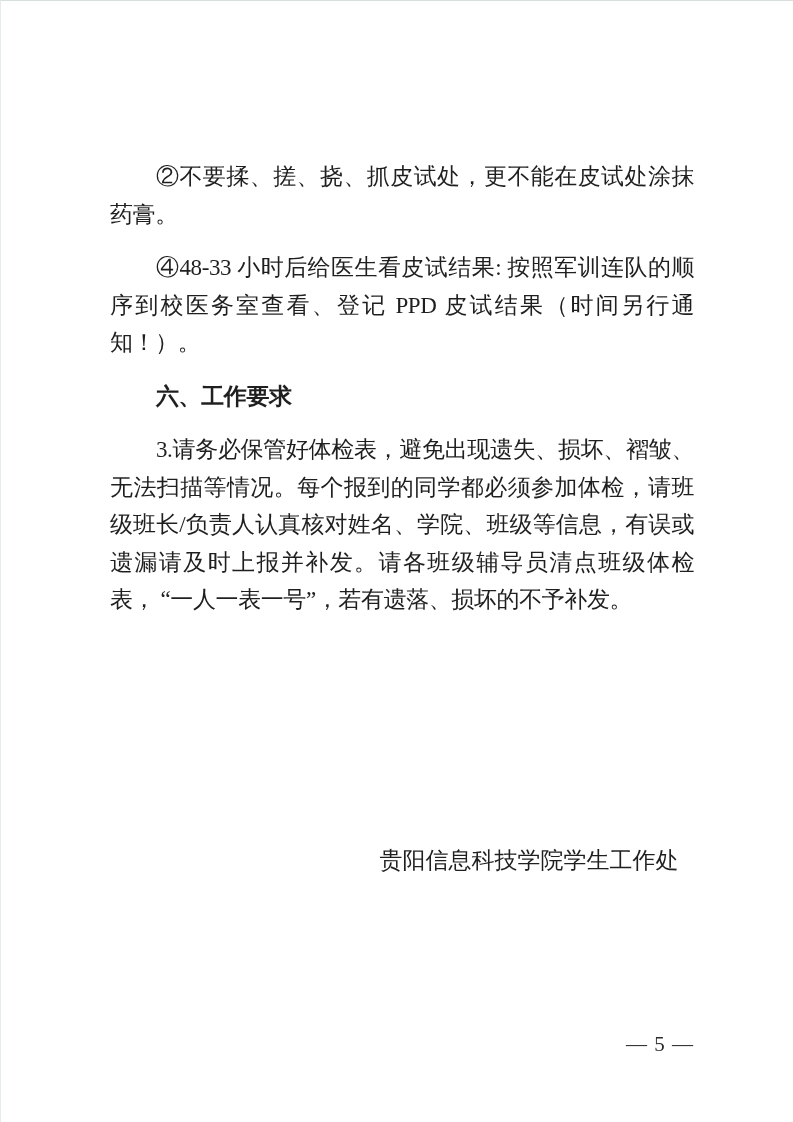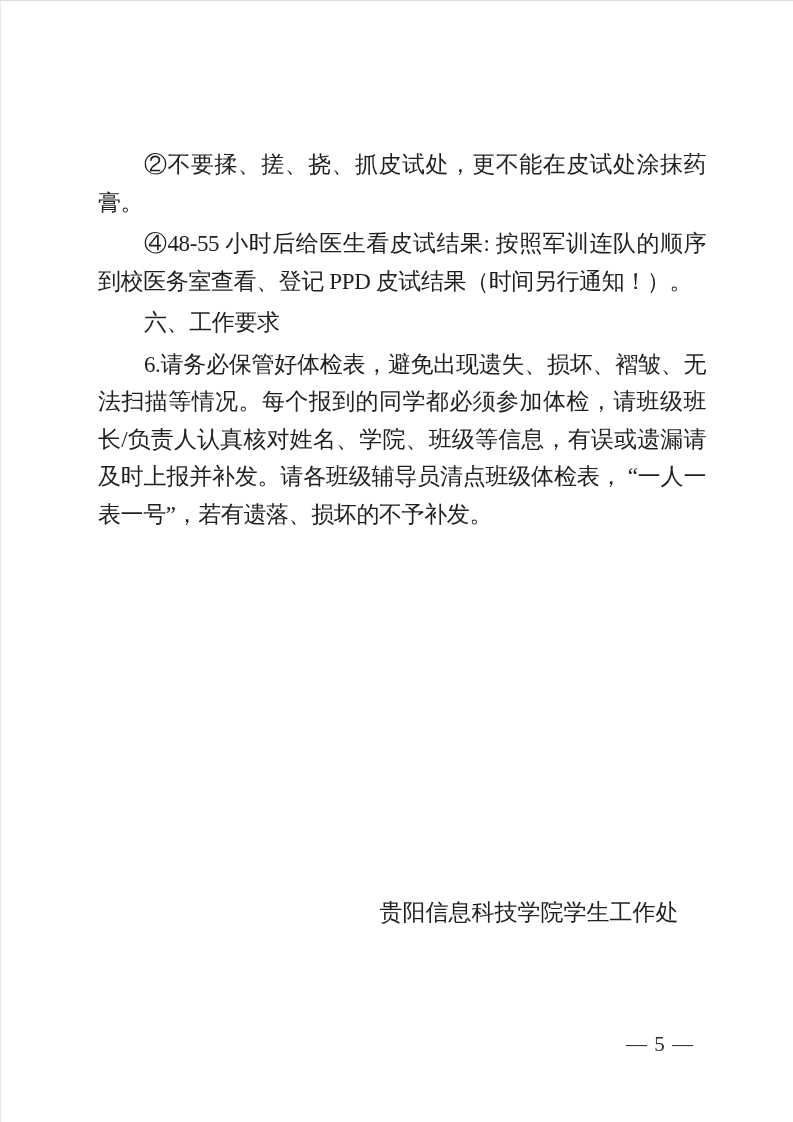--- a/index.html
+++ b/index.html
@@ -28,31 +28,31 @@
     left: 93px;
     top: 141px;
     width: 616px;
     font-size: 23px;
     letter-spacing: -0.4px;
     line-height: 37.5px;
     text-align: justify;
     text-align-last: left;
   }
   .content p {
-    margin: 4px;
+    margin: 16px;
     padding: 0;
     text-indent: 2em;
   }
   .content p.heading {
-    font-weight: normal;
+    font-weight: bold;
   }
   .signature-block {
     position: absolute;
     left: 358px;
-    top: 892px;
+    top: 840px;
     width: 340px;
     text-align: center;
     font-size: 23px;
     line-height: 40px;
   }
   .page-footer {
     position: absolute;
     top: 1031px;
     right: 99px;
     font-size: 21px;
@@ -60,25 +60,25 @@
     color: #2a2a2a;
   }
 </style>
 </head>
 <body>
 
 <div class="page">
 
   <div class="content">
     <p>②不要揉、搓、挠、抓皮试处，更不能在皮试处涂抹药膏。</p>
-    <p>④48-55 小时后给医生看皮试结果: 按照军训连队的顺序到校医务室查看、登记 PPD 皮试结果（时间另行通知！）。</p>
+    <p>④48-33 小时后给医生看皮试结果: 按照军训连队的顺序到校医务室查看、登记 PPD 皮试结果（时间另行通知！）。</p>
 
     <p class="heading">六、工作要求</p>
 
-    <p>6.请务必保管好体检表，避免出现遗失、损坏、褶皱、无法扫描等情况。每个报到的同学都必须参加体检，请班级班长/负责人认真核对姓名、学院、班级等信息，有误或遗漏请及时上报并补发。请各班级辅导员清点班级体检表， “一人一表一号”，若有遗落、损坏的不予补发。</p>
+    <p>3.请务必保管好体检表，避免出现遗失、损坏、褶皱、无法扫描等情况。每个报到的同学都必须参加体检，请班级班长/负责人认真核对姓名、学院、班级等信息，有误或遗漏请及时上报并补发。请各班级辅导员清点班级体检表， “一人一表一号”，若有遗落、损坏的不予补发。</p>
   </div>
 
   <div class="signature-block">
     <div>贵阳信息科技学院学生工作处</div>
   </div>
 
   <div class="page-footer">— 5 —</div>
 
 </div>
 

